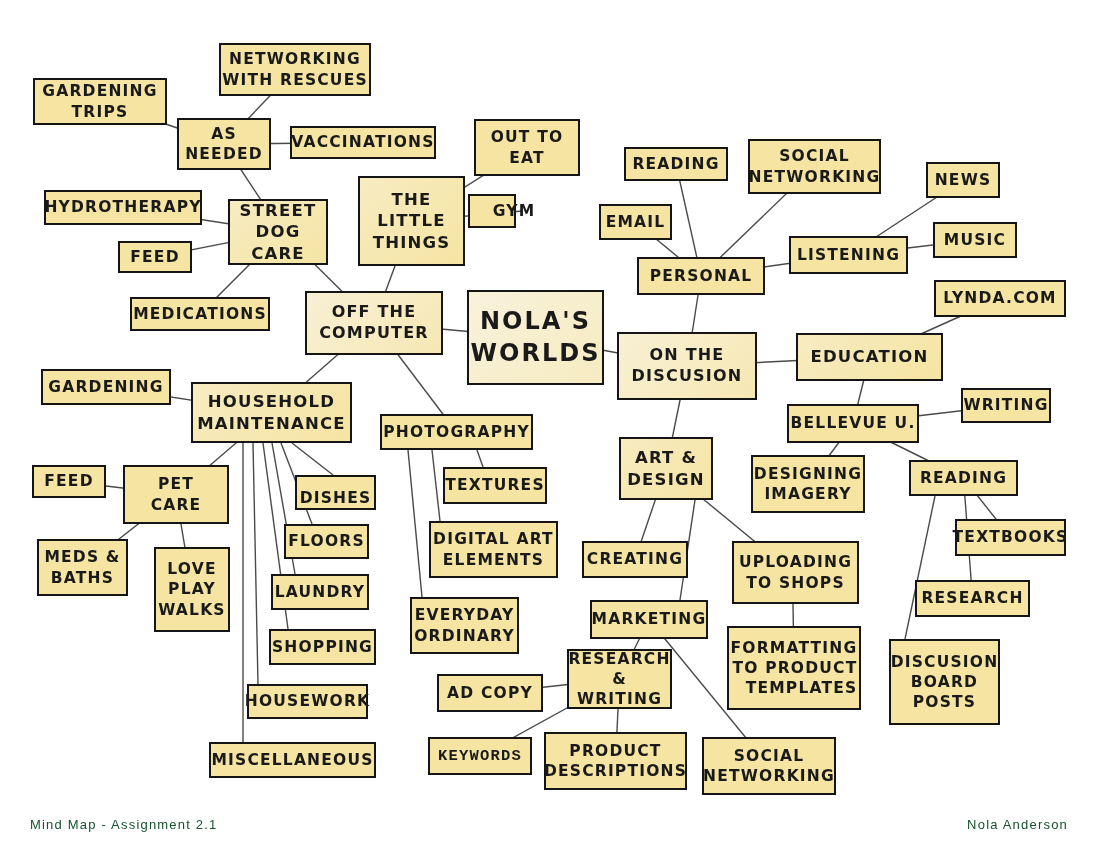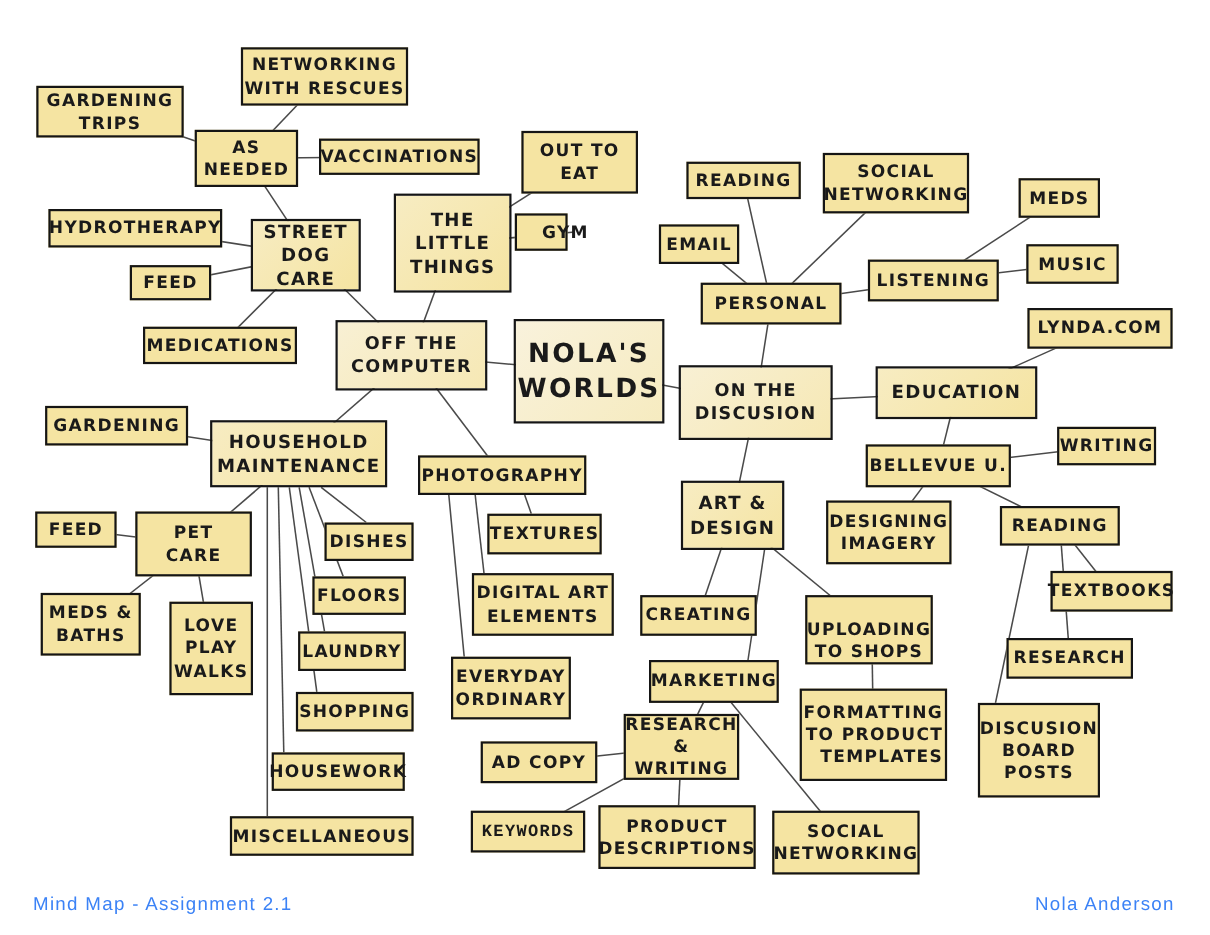--- a/index.html
+++ b/index.html
@@ -36,22 +36,22 @@
     cursor: default;
   }
   .node span { white-space: pre-line; }
   .node.leaf   { font-size: 15.5px; background: #f5e4a2; }
   .node.branch { font-size: 16.5px; background: linear-gradient(135deg, #f7ecc2, #f5e4a2); }
   .node.hub    { font-size: 16px;   background: linear-gradient(135deg, #f8f0d4, #f6e8b4); }
   .node.center { font-size: 24px;   background: linear-gradient(135deg, #f9f2dc, #f6ebc0); letter-spacing: 2px; }
   .footer-text {
     position: absolute;
     font-family: "Liberation Sans", sans-serif;
-    font-size: 17px;
-    color: #3b82f6;
+    font-size: 13px;
+    color: #14532d;
     letter-spacing: 1.2px;
   }
   #footer-left  { left: 30px;  bottom: 18px; }
   #footer-right { right: 32px; bottom: 18px; }
 </style>
 </head>
 <body>
 
 <div id="canvas">
   <svg id="edge-layer" xmlns="http://www.w3.org/2000/svg">
@@ -180,21 +180,21 @@
       </div>
       <div class="node leaf" style="left: 37px; top: 539px; width: 91px; height: 57px;">
         <span>MEDS &amp;
 BATHS</span>
       </div>
       <div class="node leaf" style="left: 154px; top: 547px; width: 76px; height: 85px;">
         <span>LOVE
 PLAY
 WALKS</span>
       </div>
-      <div class="node leaf" style="left: 295px; top: 475px; width: 81px; height: 35px;">
+      <div class="node leaf" style="left: 295px; top: 475px; width: 81px; height: 35px; align-items: flex-end;">
         <span>DISHES</span>
       </div>
       <div class="node leaf" style="left: 284px; top: 524px; width: 85px; height: 35px;">
         <span>FLOORS</span>
       </div>
       <div class="node leaf" style="left: 271px; top: 574px; width: 98px; height: 36px;">
         <span>LAUNDRY</span>
       </div>
       <div class="node leaf" style="left: 269px; top: 629px; width: 107px; height: 36px;">
         <span>SHOPPING</span>
@@ -229,21 +229,21 @@
         <span>READING</span>
       </div>
       <div class="node leaf" style="left: 748px; top: 139px; width: 133px; height: 55px;">
         <span>SOCIAL
 NETWORKING</span>
       </div>
       <div class="node leaf" style="left: 789px; top: 236px; width: 119px; height: 38px;">
         <span>LISTENING</span>
       </div>
       <div class="node leaf" style="left: 926px; top: 162px; width: 74px; height: 36px;">
-        <span>MEDS</span>
+        <span>NEWS</span>
       </div>
       <div class="node leaf" style="left: 933px; top: 222px; width: 84px; height: 36px;">
         <span>MUSIC</span>
       </div>
       <div class="node leaf" style="left: 934px; top: 280px; width: 132px; height: 37px;">
         <span>LYNDA.COM</span>
       </div>
       <div class="node branch" style="left: 796px; top: 333px; width: 147px; height: 48px;">
         <span>EDUCATION</span>
       </div>
@@ -271,21 +271,21 @@
 BOARD
 POSTS</span>
       </div>
       <div class="node branch" style="left: 619px; top: 437px; width: 94px; height: 63px;">
         <span>ART &amp;
 DESIGN</span>
       </div>
       <div class="node leaf" style="left: 582px; top: 541px; width: 106px; height: 37px;">
         <span>CREATING</span>
       </div>
-      <div class="node leaf" style="left: 732px; top: 541px; width: 116px; height: 63px; align-items: flex-end;">
+      <div class="node leaf" style="left: 732px; top: 541px; width: 127px; height: 63px;">
         <span>UPLOADING
 TO SHOPS</span>
       </div>
       <div class="node leaf" style="left: 727px; top: 626px; width: 134px; height: 84px; text-align: right;">
         <span>FORMATTING
 TO PRODUCT
 TEMPLATES</span>
       </div>
       <div class="node leaf" style="left: 590px; top: 600px; width: 118px; height: 39px;">
         <span>MARKETING</span>

